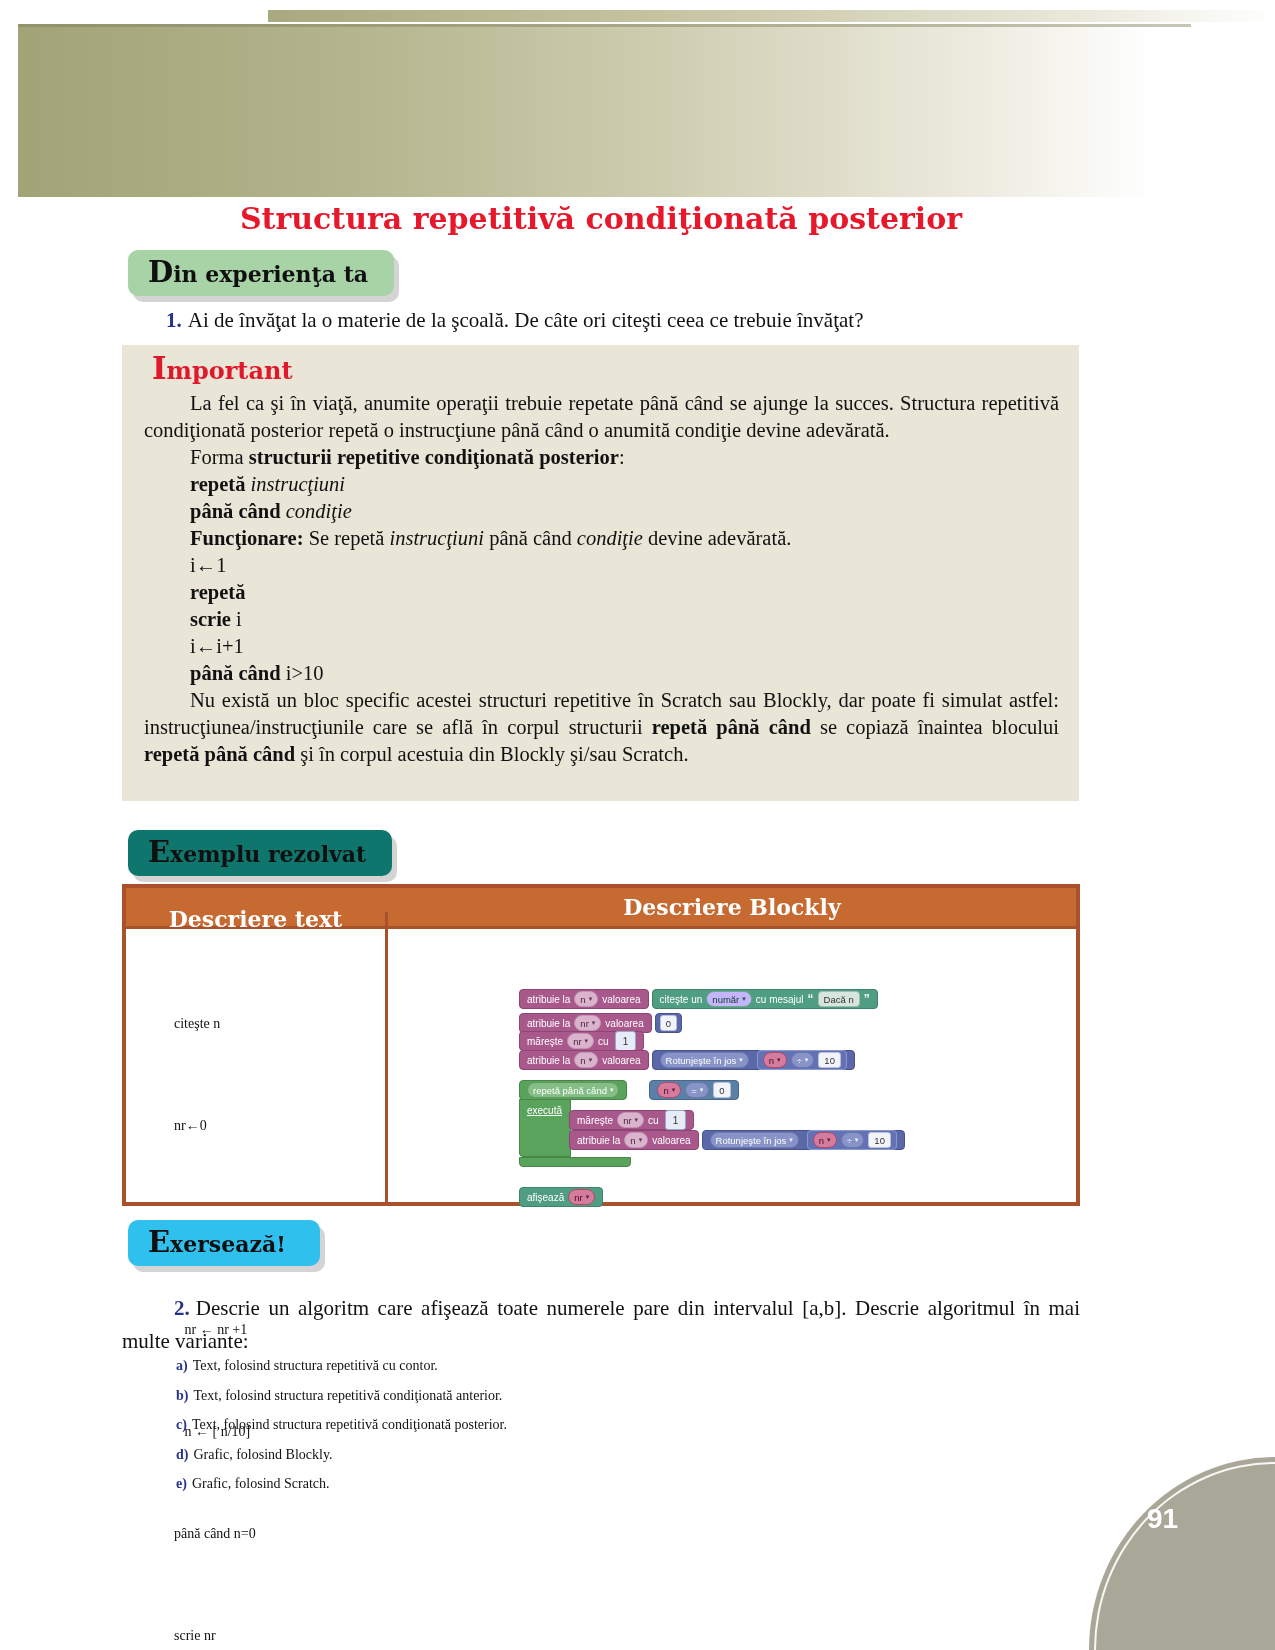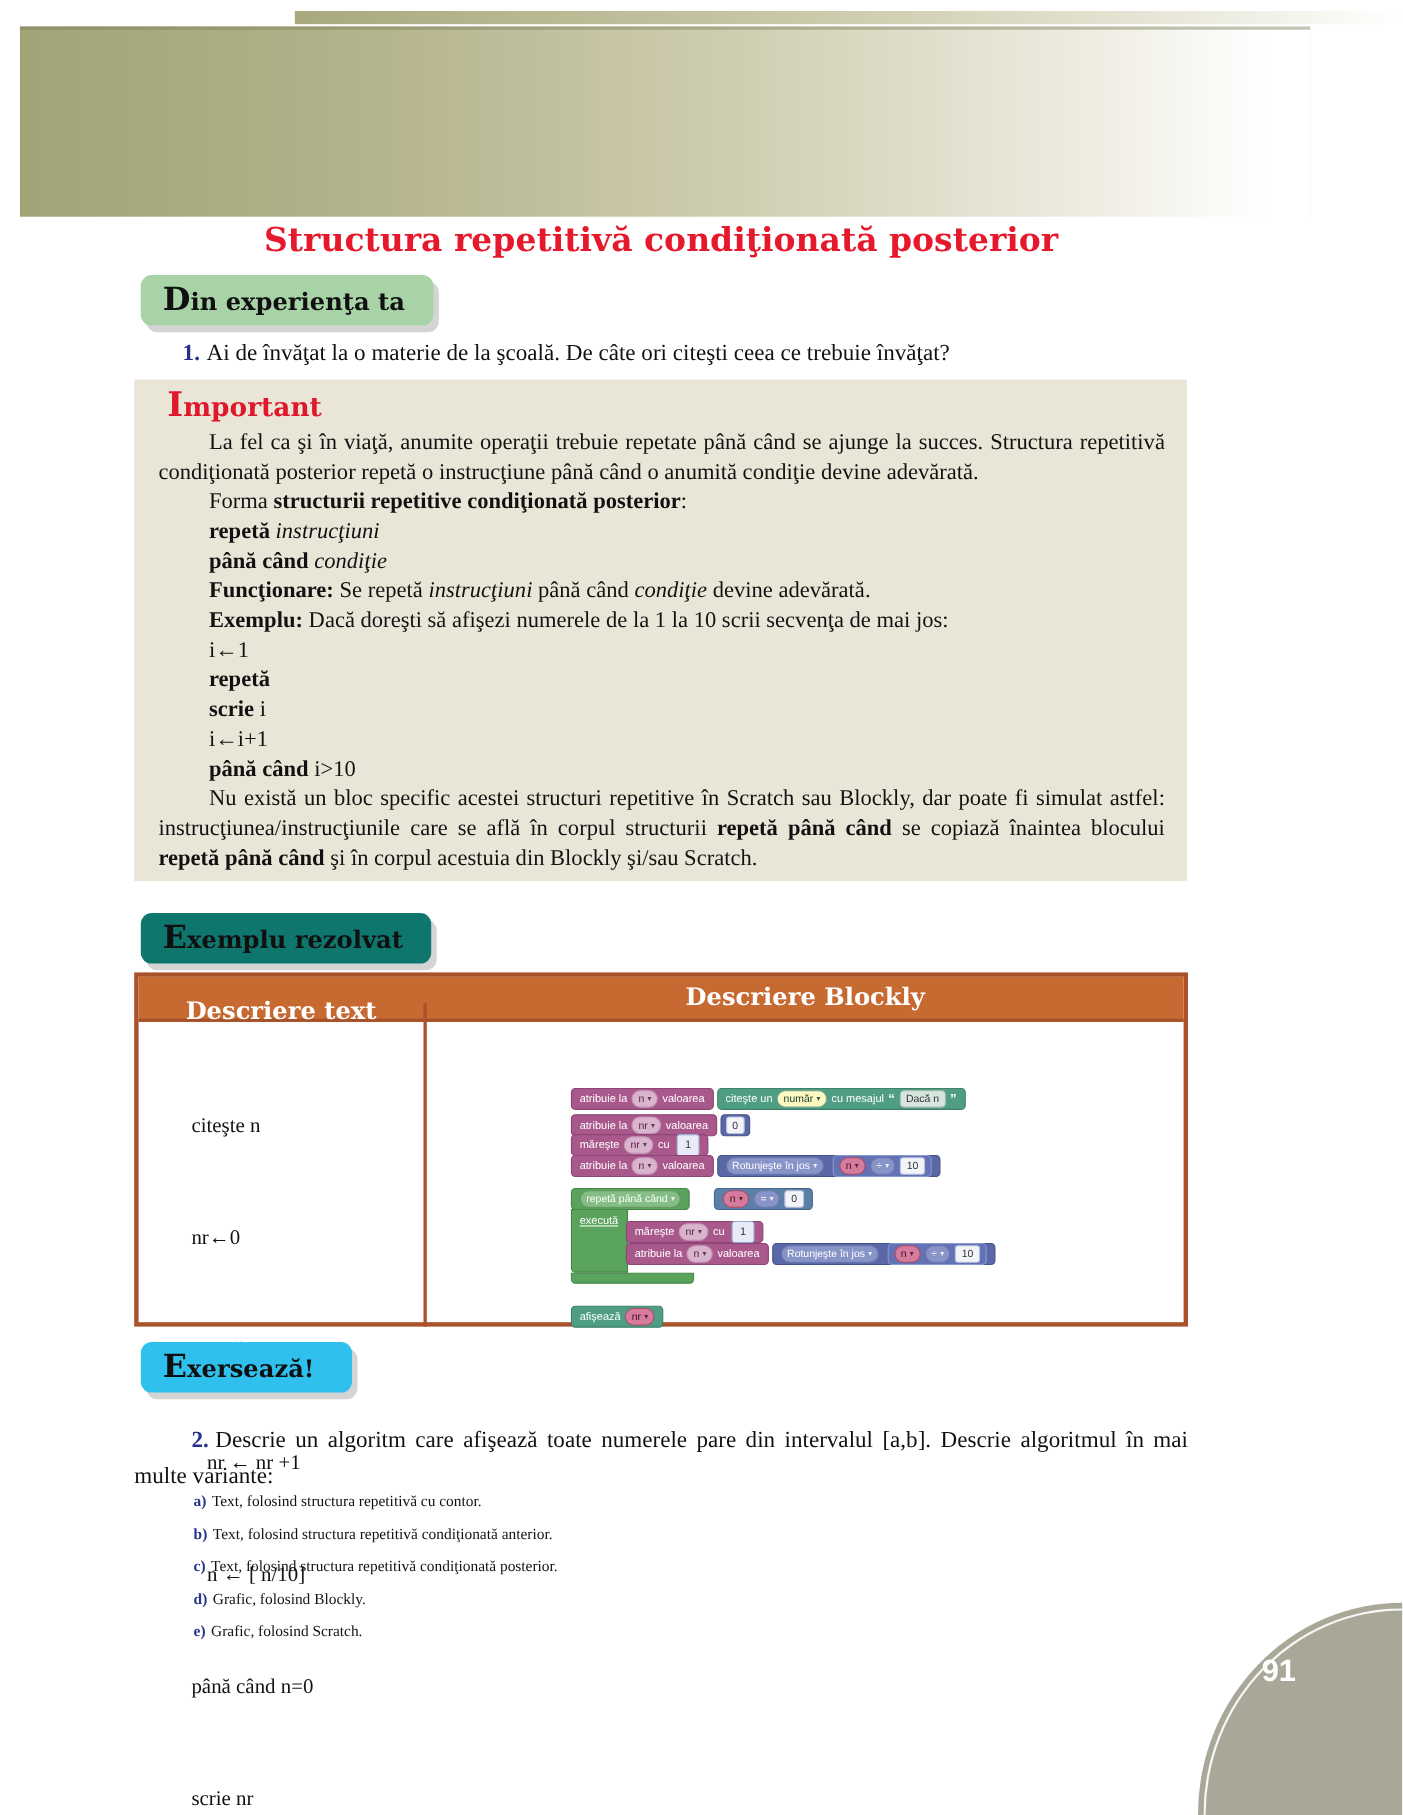--- a/index.html
+++ b/index.html
@@ -41,38 +41,38 @@
   
   .ex-table{position:absolute;left:122px;top:884px;width:958px;height:322px;box-sizing:border-box;
             border:4px solid #a8512a;background:#fff;}
   .ex-thead{display:flex;height:38px;background:#c76a31;border-bottom:3px solid #a8512a;}
   .ex-th{color:#fff;font-family:"DejaVu Serif",serif;font-weight:bold;font-size:22px;
          display:flex;align-items:center;justify-content:center;}
   .ex-th.left{width:262px;border-right:3px solid #a8512a;box-sizing:border-box;margin-top:24px;}
   .ex-th.right{flex:1;}
   .ex-tbody{display:flex;height:277px;}
   .ex-td.left{width:262px;border-right:3px solid #a8512a;box-sizing:border-box;
-              padding:10px 0 0 48px;font-size:19px;line-height:34px;white-space:pre;}
+              padding:10px 0 0 48px;font-size:14px;line-height:34px;white-space:pre;}
   .ex-td.right{flex:1;position:relative;border-radius:24px;}
 
   
   .blockly{position:absolute;left:131px;top:60px;width:560px;height:204px;
            font-family:"Liberation Sans",sans-serif;font-size:10px;}
   .brow{position:absolute;display:flex;align-items:center;}
   .blk{display:inline-flex;align-items:center;gap:4px;height:20px;border-radius:4px;
        padding:0 7px;color:#fff;box-sizing:border-box;white-space:nowrap;}
   .blk.purple{background:#a9588c;border:1px solid #8d4576;}
   .blk.teal{background:#4f9d83;border:1px solid #3f8169;}
   .blk.indigo{background:#5a68a8;border:1px solid #47548c;}
   .blk.logic{background:#5b80a8;border:1px solid #47678c;}
   .blk.green{background:#5aa35c;border:1px solid #478549;}
   .fld{display:inline-flex;align-items:center;gap:3px;height:14px;border-radius:8px;
        padding:0 5px;font-size:9.5px;}
   .fld.pink{background:#dab3cd;border:1px solid #c394b4;color:#4c2440;}
-  .fld.tealf{background:#fef9c3;border:1px solid #6ea68f;color:#16382c;}
+  .fld.tealf{background:#c4b5fd;border:1px solid #6ea68f;color:#16382c;}
   .fld.lightf{background:#d7e5de;border:1px solid #9fbfae;color:#333;border-radius:4px;}
   .fld.bluef{background:#8893c8;border:1px solid #6b77ad;color:#fff;}
   .fld.pinkv{background:#d57c9e;border:1px solid #ae4a68;color:#43101f;}
   .fld.whitef{background:#f2f4fa;border:1px solid #b9c0d8;color:#333;border-radius:3px;}
   .fld.greenf{background:#84bd85;border:1px solid #5f975f;color:#fff;}
   .car{font-size:7px;opacity:.85;}
   .numplug{display:inline-flex;align-items:center;height:18px;padding:0 7px;margin-left:2px;
            background:#e7ebf7;border:1px solid #9aa6cc;border-radius:3px;color:#333;font-size:10px;}
   .blk-inner{display:inline-flex;align-items:center;gap:4px;height:18px;border-radius:4px;
              padding:0 5px;background:#6272b5;border:1px solid #8b97cf;margin-left:4px;}
@@ -110,21 +110,20 @@
 
   <div class="q1"><span class="qnum">1.</span><span>Ai de învăţat la o materie de la şcoală. De câte ori citeşti ceea ce trebuie învăţat?</span></div>
 
   <div class="important">
     <h2><span class="b-init">I</span><span>mportant</span></h2>
     <p class="imp-p">La fel ca şi în viaţă, anumite operaţii trebuie repetate până când se ajunge la succes. Structura repetitivă condiţionată posterior repetă o instrucţiune până când o anumită condiţie devine adevărată.</p>
     <div class="imp-line"><span>Forma </span><span class="rt-b">structurii repetitive condiţionată posterior</span><span>:</span></div>
     <div class="imp-line"><span class="rt-b">repetă </span><span class="rt-i">instrucţiuni</span></div>
     <div class="imp-line"><span class="rt-b">până când </span><span class="rt-i">condiţie</span></div>
     <div class="imp-line"><span class="rt-b">Funcţionare: </span><span>Se repetă </span><span class="rt-i">instrucţiuni</span><span> până când </span><span class="rt-i">condiţie</span><span> devine adevărată.</span></div>
-    <div class="imp-line"><span class="rt-b">Exemplu: </span><span>Dacă doreşti să afişezi numerele de la 1 la 10 scrii secvenţa de mai jos:</span></div>
     <div class="imp-line"><span>i←1</span></div>
     <div class="imp-line"><span class="rt-b">repetă</span></div>
     <div class="imp-line"><span class="rt-b">scrie </span><span>i</span></div>
     <div class="imp-line"><span>i←i+1</span></div>
     <div class="imp-line"><span class="rt-b">până când </span><span>i&gt;10</span></div>
     <p class="imp-p"><span>Nu există un bloc specific acestei structuri repetitive în Scratch sau Blockly, dar poate fi simulat astfel: instrucţiunea/instrucţiunile care se află în corpul structurii </span><span class="rt-b">repetă până când</span><span> se copiază înaintea blocului </span><span class="rt-b">repetă până când</span><span> şi în corpul acestuia din Blockly şi/sau Scratch.</span></p>
   </div>
 
   <div class="badge badge-exemplu"><span class="b-init">E</span><span>xemplu rezolvat</span></div>
 

